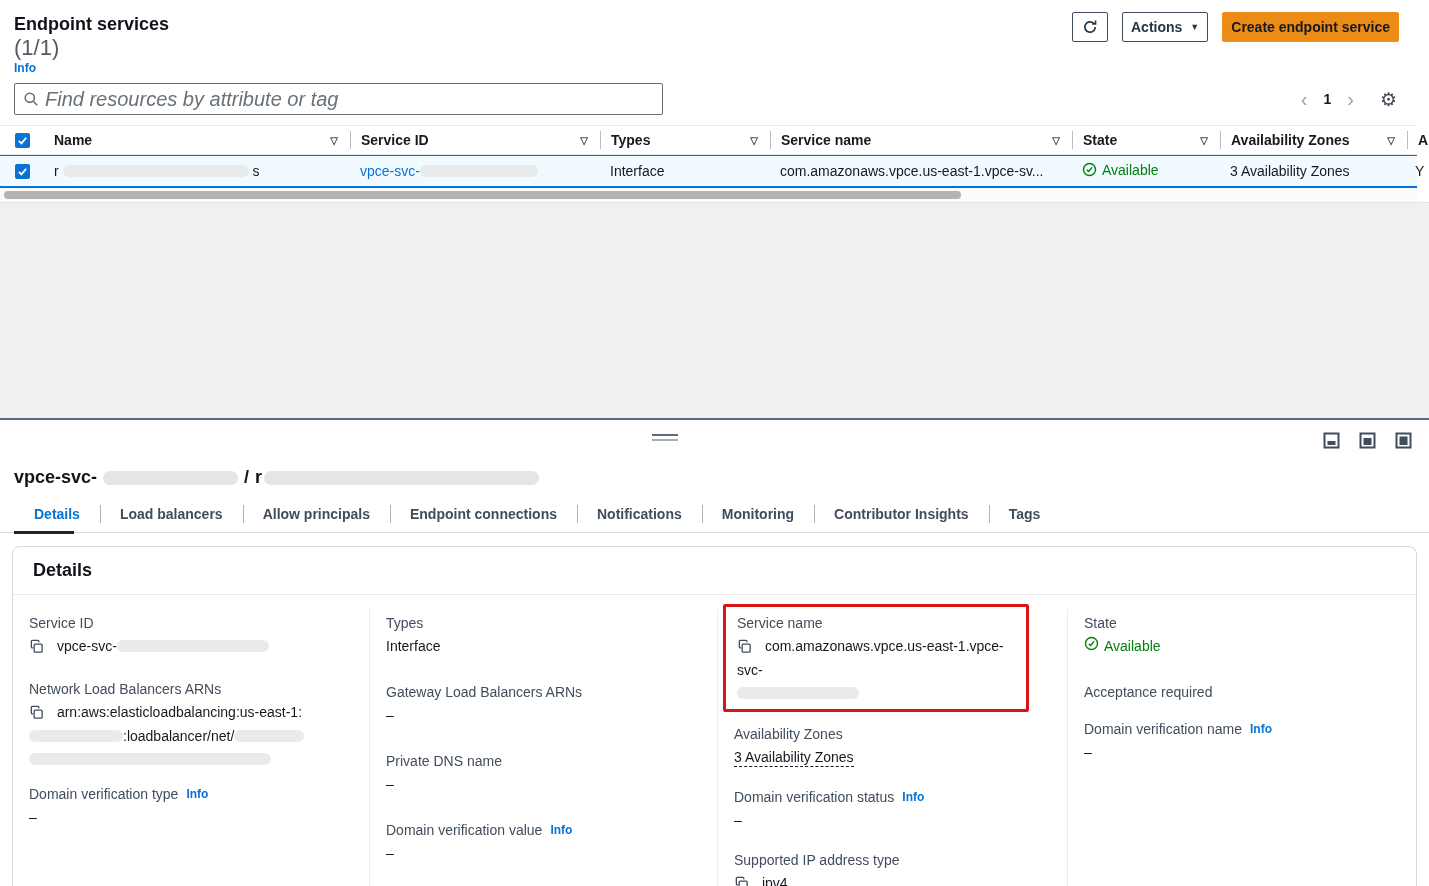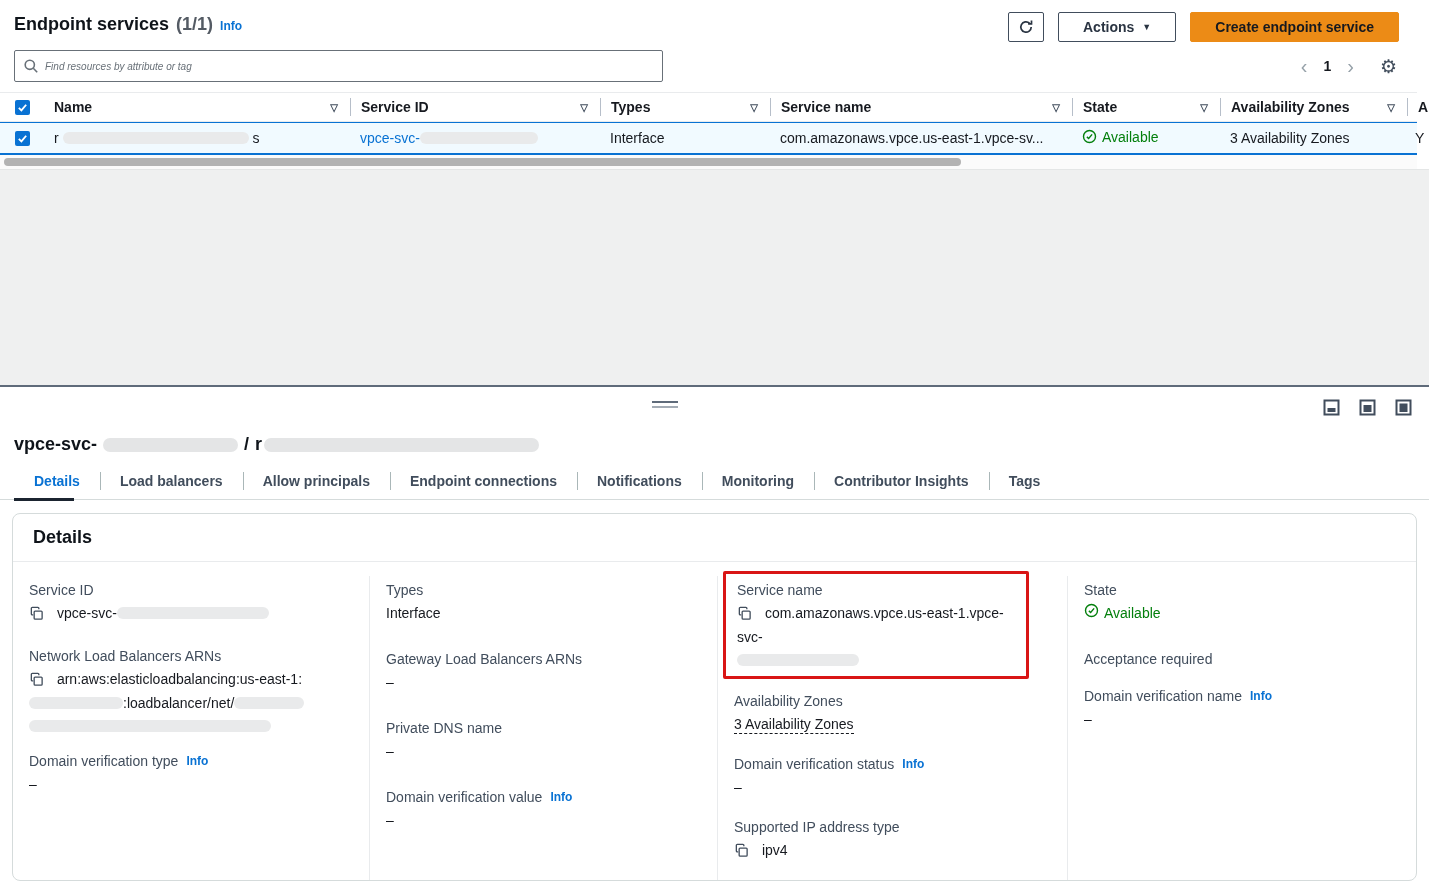--- a/index.html
+++ b/index.html
@@ -2,36 +2,36 @@
 <html><head>
 <meta charset="utf-8">
 <style>
   * { margin:0; padding:0; box-sizing:border-box; }
   html,body { width:1429px; height:886px; overflow:hidden; background:#fff;
     font-family:"Liberation Sans", sans-serif; color:#16191f; font-size:14px; }
 
   
   .top-header { display:flex; align-items:flex-start; justify-content:space-between;
     padding:12px 30px 6px 14px; }
-  .title-wrap { display:flex; align-items:baseline; gap:7px; padding-top:2px; }
+  .title-wrap { display:flex; align-items:baseline; gap:0; padding-top:2px;flex-direction:column; }
   .page-title { font-size:18px; font-weight:bold; color:#0f141a; }
-  .page-count { font-size:18px; font-weight:bold; color:#545b64; }
+  .page-count { font-size:22px; font-weight:normal; color:#545b64; }
   .info-link { font-size:12px; font-weight:bold; color:#0972d3; cursor:pointer; }
   .btn-row { display:flex; gap:14px; align-items:center; }
   .btn { height:30px; border:1px solid #414d5c; border-radius:2px; background:#fff;
     color:#2a3442; font-weight:bold; font-size:14px; display:flex; align-items:center;
-    gap:8px; padding:0 24px; cursor:pointer; }
+    gap:8px; padding:0 8px; cursor:pointer; }
   .btn.icon-only { padding:0 9px; }
   .btn.primary { background:#ec8b16; border-color:#ec8b16; color:#16191f; }
   .caret { font-size:9px; color:#2a3442; }
 
   .search-row { display:flex; align-items:center; padding:2px 32px 10px 14px; }
   .search-box { width:649px; height:32px; border:1px solid #687078; border-radius:2px;
     display:flex; align-items:center; padding:0 8px; gap:6px; background:#fff; }
-  .search-box input { border:none; outline:none; flex:1; font-size:10px;
+  .search-box input { border:none; outline:none; flex:1; font-size:20px;
     font-style:italic; color:#16191f; font-family:"Liberation Sans",sans-serif; }
   .search-box input::placeholder { color:#687078; font-style:italic; }
   .pager { margin-left:auto; display:flex; align-items:center; gap:14px; }
   .chev { font-size:20px; color:#95a0a8; line-height:1; cursor:pointer; padding:0 2px; }
   .page-num { font-weight:bold; font-size:14px; color:#16191f; }
   .gear { font-size:19px; color:#414d5c; cursor:pointer; margin-left:10px; line-height:1; }
 
   
   .tbl { width:1417px; border-top:1px solid #e9ebed; }
   .tbl-grid { display:grid; grid-template-columns:44px 306px 250px 170px 302px 148px 187px 22px; align-items:center; }

